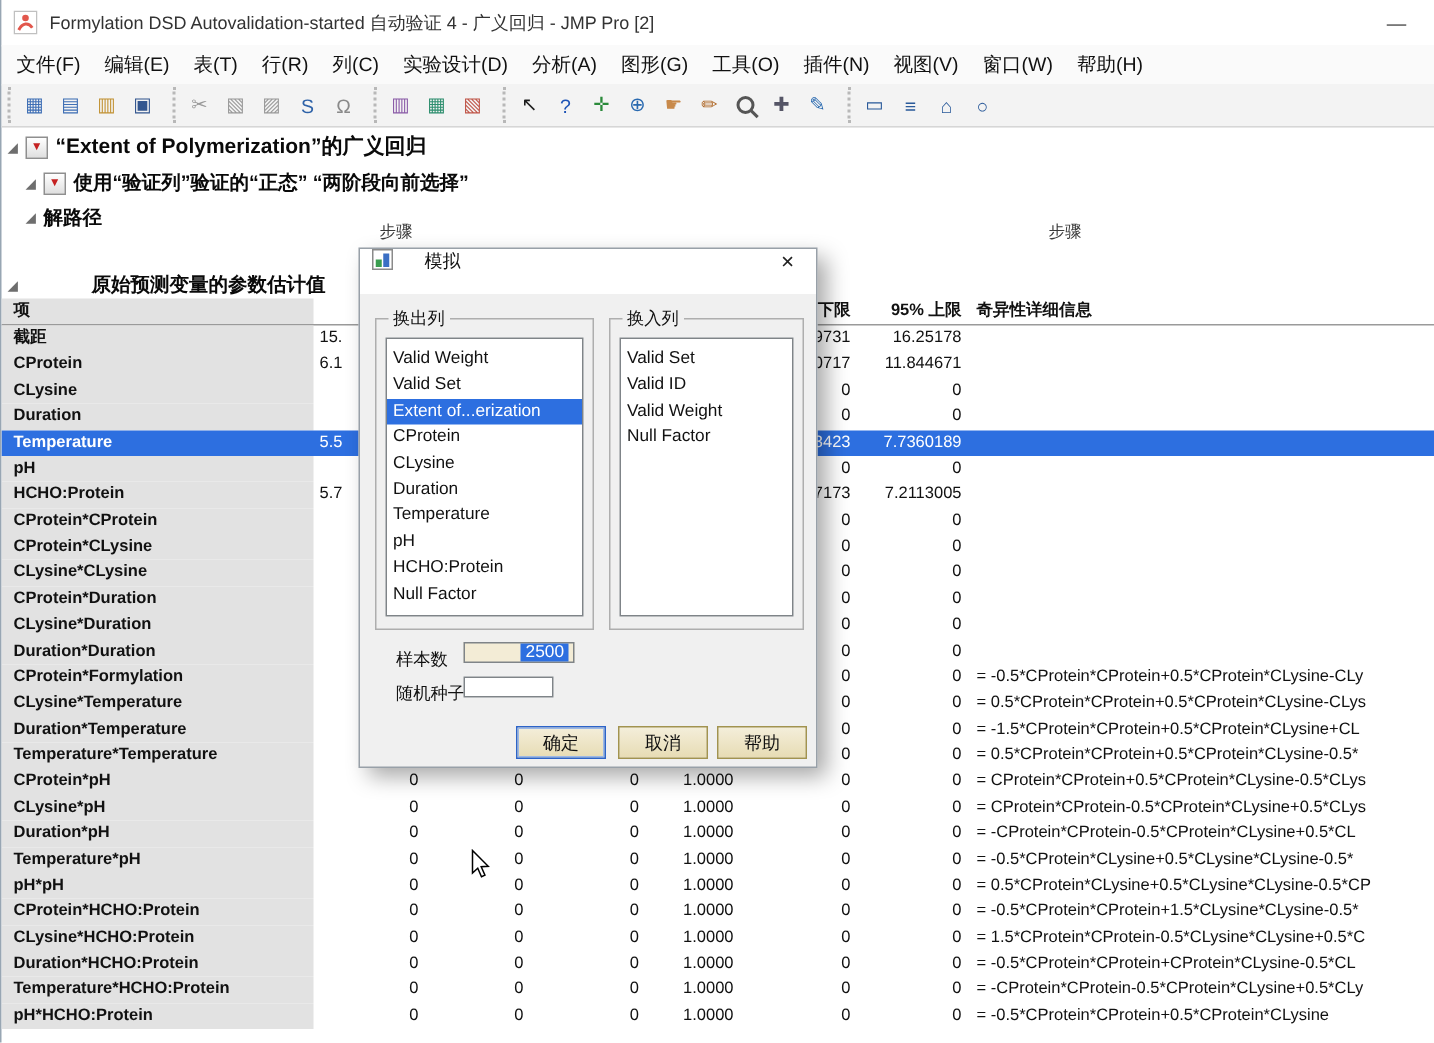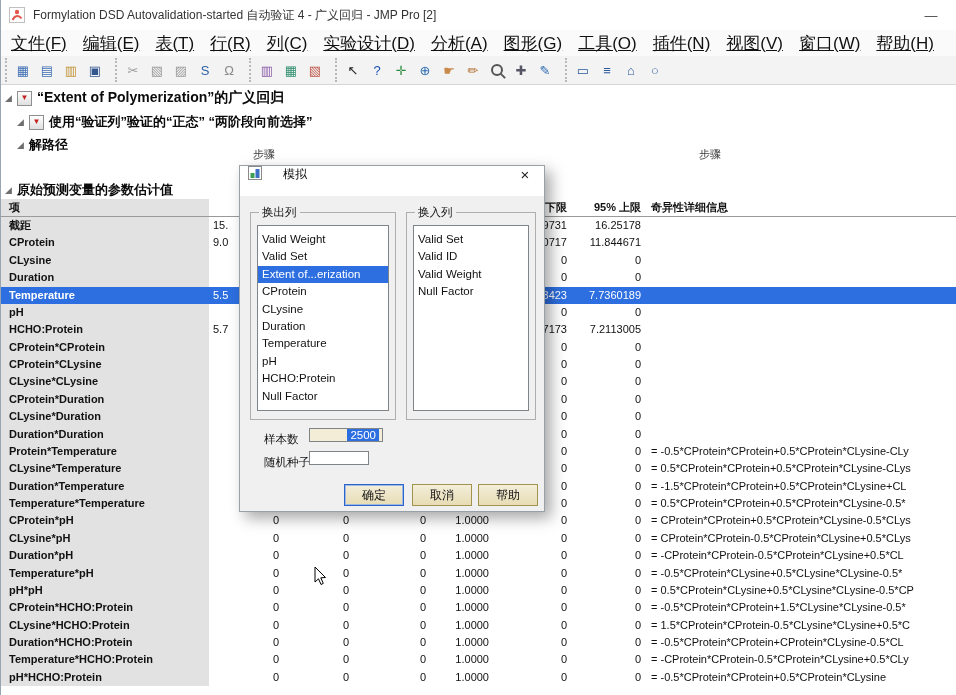--- a/index.html
+++ b/index.html
@@ -7,37 +7,37 @@
     position:relative;width:956px;height:695px;overflow:hidden;background:#fff;
     font-family:"Liberation Sans","DejaVu Sans",sans-serif;color:#111;
     border-left:1px solid #98a6b3;box-sizing:border-box;
   }
   
   .titlebar{position:absolute;top:0;left:0;right:0;height:30px;background:#fff;
     border-bottom:1px solid #e4e4e4;display:flex;align-items:center;padding:0 8px;gap:8px;}
   .titlebar .title{font-size:12px;color:#333;white-space:nowrap;}
   .win-min{margin-left:auto;width:34px;text-align:center;font-size:13px;color:#444;}
   .menubar{position:absolute;top:30px;left:0;right:0;height:26px;background:#fafafa;
-    border-bottom:1px solid #e0e0e0;display:flex;align-items:center;font-size:17px;padding-left:2px;text-decoration:underline;}
+    border-bottom:1px solid #e0e0e0;display:flex;align-items:center;font-size:13px;padding-left:2px;}
   .menu-item{padding:3px 8px;white-space:nowrap;}
   .toolbar{position:absolute;top:56px;left:0;right:0;height:28px;background:#f3f3f3;
     border-bottom:1px solid #d6d6d6;display:flex;align-items:center;padding-left:2px;}
   .tb-group{display:flex;align-items:center;border-left:2px dotted #b8b8b8;padding:0 4px;margin:0 2px;height:24px;}
   .tb-btn{width:22px;height:22px;display:flex;align-items:center;justify-content:center;
     font-size:13px;border:1px solid transparent;border-radius:2px;}
   .magnifier{width:8px;height:8px;border:2px solid #555;border-radius:50%;position:relative;display:block;}
   .magnifier::after{content:'';position:absolute;width:2px;height:6px;background:#555;
     transform:rotate(-45deg);left:9px;top:7px;}
   
   .oh{position:absolute;display:flex;align-items:center;gap:5px;white-space:nowrap;}
   .oh .t{font-weight:bold;color:#0a0a0a;}
   .oh1{left:4px;top:89px;}  .oh1 .t{font-size:14px;text-align:right;}
   .oh2{left:16px;top:113px;}.oh2 .t{font-size:13px;}
   .oh3{left:16px;top:136px;}.oh3 .t{font-size:13px;}
-  .oh4{left:4px;top:181px;} .oh4 .t{font-size:13px;}
+  .oh4{left:4px;top:181px;} .oh4 .t{font-size:13px;margin-left:44px;}
   .disc{color:#6e6e6e;font-size:9px;line-height:9px;}
   .redtri{width:13px;height:13px;background:linear-gradient(#ffffff,#dfdfdf);
     border:1px solid #8f8f8f;display:flex;align-items:center;justify-content:center;flex:0 0 auto;}
   .redtri span{color:#c52222;font-size:8px;line-height:8px;}
   .steps{position:absolute;top:147px;font-size:11px;color:#3a3a3a;}
   .steps.l{left:252px;} .steps.r{left:698px;}
   
   .ptable{position:absolute;top:199px;left:0;width:956px;}
   .thead{position:relative;height:17px;line-height:17px;font-size:11px;font-weight:bold;
     border-bottom:1px solid #9a9a9a;}
@@ -184,21 +184,21 @@
   </div>
   <div>
       <div class="trow">
         <span class="term">截距</span>
         <span class="peek">15.</span>
         <span class="num c-lower">9731</span>
         <span class="num c-upper">16.25178</span>
       </div>
       <div class="trow">
         <span class="term">CProtein</span>
-        <span class="peek">9.0</span>
+        <span class="peek">6.1</span>
         <span class="num c-lower">0717</span>
         <span class="num c-upper">11.844671</span>
       </div>
       <div class="trow">
         <span class="term">CLysine</span>
         <span class="num c-lower">0</span>
         <span class="num c-upper">0</span>
       </div>
       <div class="trow">
         <span class="term">Duration</span>
@@ -246,21 +246,21 @@
         <span class="term">CLysine*Duration</span>
         <span class="num c-lower">0</span>
         <span class="num c-upper">0</span>
       </div>
       <div class="trow">
         <span class="term">Duration*Duration</span>
         <span class="num c-lower">0</span>
         <span class="num c-upper">0</span>
       </div>
       <div class="trow">
-        <span class="term">Protein*Temperature</span>
+        <span class="term">CProtein*Formylation</span>
         <span class="num c-lower">0</span>
         <span class="num c-upper">0</span>
         <span class="sing">= -0.5*CProtein*CProtein+0.5*CProtein*CLysine-CLy</span>
       </div>
       <div class="trow">
         <span class="term">CLysine*Temperature</span>
         <span class="num c-lower">0</span>
         <span class="num c-upper">0</span>
         <span class="sing">= 0.5*CProtein*CProtein+0.5*CProtein*CLysine-CLys</span>
       </div>

